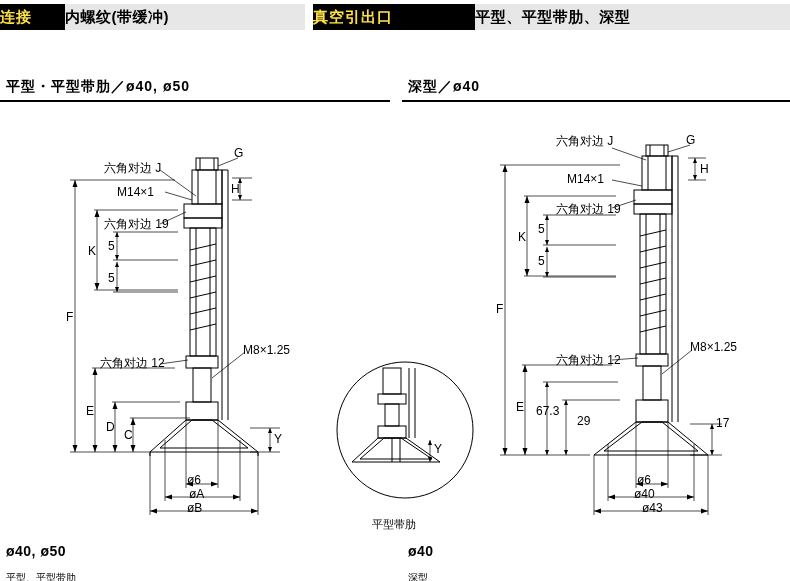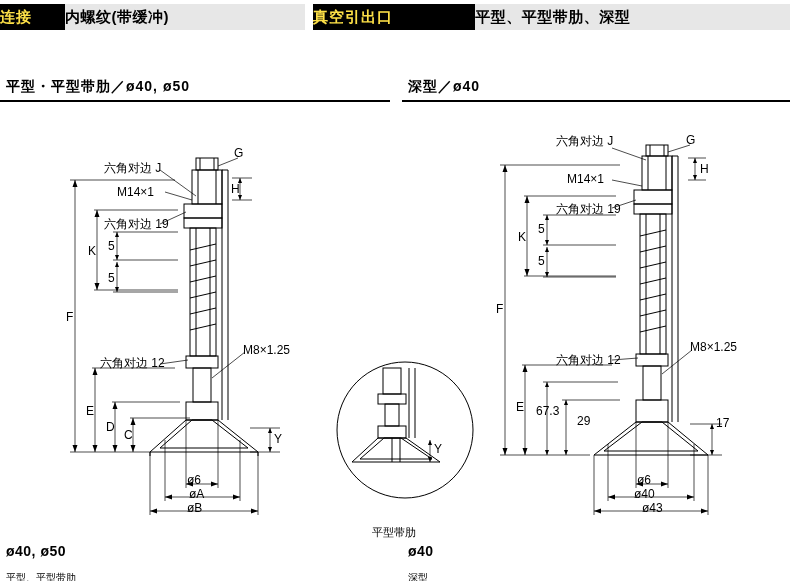--- a/index.html
+++ b/index.html
@@ -60,21 +60,20 @@
   .bot-sub{
     position:absolute;
     font-size:10px;
     white-space:nowrap;
     color:#000;
   }
   .fig-caption{
     position:absolute;
     font-size:11px;
     white-space:nowrap;
-    margin-top:8px;
   }
 
   
   .draw{position:absolute;left:0;top:0;width:790px;height:581px;pointer-events:none;}
 
   .lbl{
     position:absolute;
     font-size:12px;
     white-space:nowrap;
     font-family:"Liberation Sans","DejaVu Sans",sans-serif;

